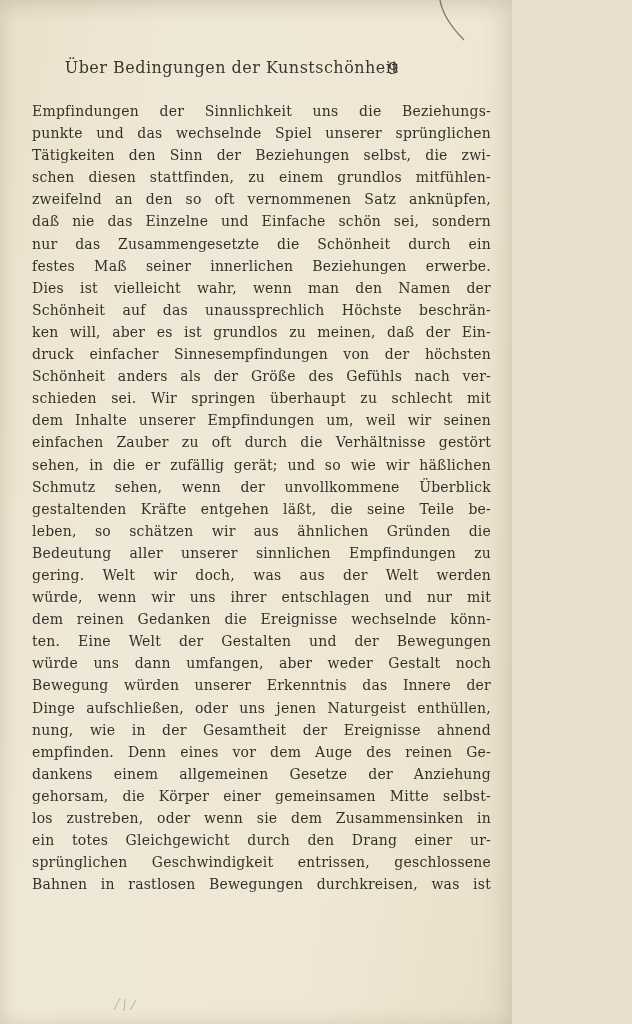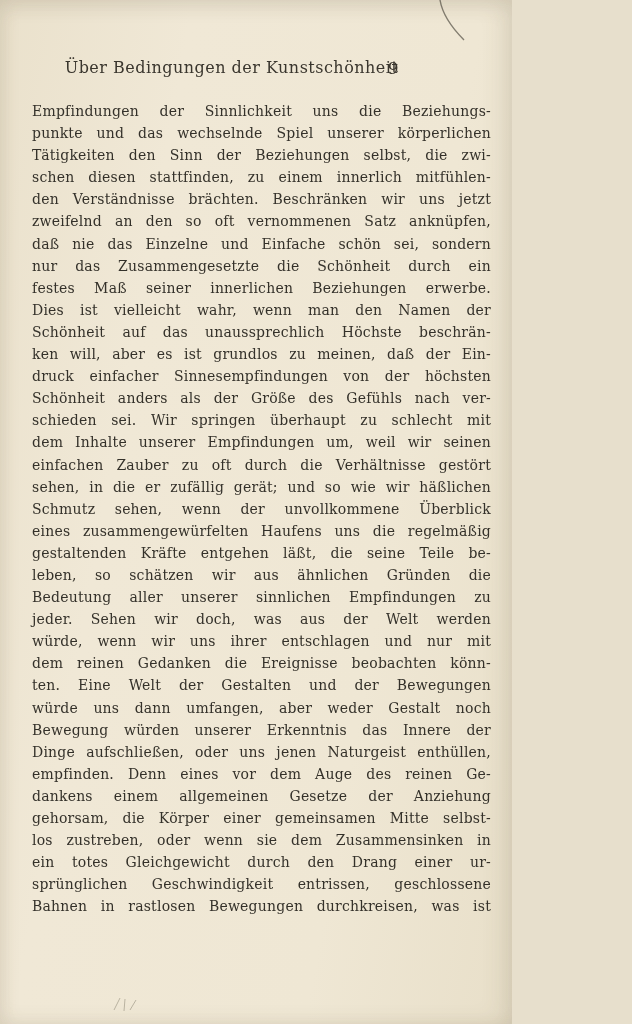--- a/index.html
+++ b/index.html
@@ -76,49 +76,48 @@
     <path d="M6,0 C8,12 16,26 30,40" stroke="#4a463c" stroke-width="1.4" fill="none"></path>
   </svg>
 
   <div class="header">
     <span class="running-title">Über Bedingungen der Kunstschönheit</span>
     <span class="page-number">9</span>
   </div>
 
   <div class="body-text">
       <div class="line">Empfindungen der Sinnlichkeit uns die Beziehungs-</div>
-      <div class="line">punkte und das wechselnde Spiel unserer körperlichen</div>
+      <div class="line">punkte und das wechselnde Spiel unserer sprünglichen</div>
       <div class="line">Tätigkeiten den Sinn der Beziehungen selbst, die zwi-</div>
-      <div class="line">schen diesen stattfinden, zu einem innerlich mitfühlen-</div>
-      <div class="line">den Verständnisse brächten.  Beschränken wir uns jetzt</div>
+      <div class="line">schen diesen stattfinden, zu einem grundlos mitfühlen-</div>
       <div class="line">zweifelnd an den so oft vernommenen Satz anknüpfen,</div>
       <div class="line">daß nie das Einzelne und Einfache schön sei, sondern</div>
       <div class="line">nur das Zusammengesetzte die Schönheit durch ein</div>
       <div class="line">festes Maß seiner innerlichen Beziehungen erwerbe.</div>
       <div class="line">Dies ist vielleicht wahr, wenn man den Namen der</div>
       <div class="line">Schönheit auf das unaussprechlich Höchste beschrän-</div>
       <div class="line">ken will, aber es ist grundlos zu meinen, daß der Ein-</div>
       <div class="line">druck einfacher Sinnesempfindungen von der höchsten</div>
       <div class="line">Schönheit anders als der Größe des Gefühls nach ver-</div>
       <div class="line">schieden sei.  Wir springen überhaupt zu schlecht mit</div>
       <div class="line">dem Inhalte unserer Empfindungen um, weil wir seinen</div>
       <div class="line">einfachen Zauber zu oft durch die Verhältnisse gestört</div>
       <div class="line">sehen, in die er zufällig gerät; und so wie wir häßlichen</div>
       <div class="line">Schmutz sehen, wenn der unvollkommene Überblick</div>
-      <div class="line">eines zusammengewürfelten Haufens uns die regelmäßig</div>
       <div class="line">gestaltenden Kräfte entgehen läßt, die seine Teile be-</div>
       <div class="line">leben, so schätzen wir aus ähnlichen Gründen die</div>
       <div class="line">Bedeutung aller unserer sinnlichen Empfindungen zu</div>
-      <div class="line">jeder.  Sehen wir doch, was aus der Welt werden</div>
+      <div class="line">gering.  Welt wir doch, was aus der Welt werden</div>
       <div class="line">würde, wenn wir uns ihrer entschlagen und nur mit</div>
-      <div class="line">dem reinen Gedanken die Ereignisse beobachten könn-</div>
+      <div class="line">dem reinen Gedanken die Ereignisse wechselnde könn-</div>
       <div class="line">ten.  Eine Welt der Gestalten und der Bewegungen</div>
       <div class="line">würde uns dann umfangen, aber weder Gestalt noch</div>
       <div class="line">Bewegung würden unserer Erkenntnis das Innere der</div>
       <div class="line">Dinge aufschließen, oder uns jenen Naturgeist enthüllen,</div>
+      <div class="line">nung, wie in der Gesamtheit der Ereignisse ahnend</div>
       <div class="line">empfinden.  Denn eines vor dem Auge des reinen Ge-</div>
       <div class="line">dankens einem allgemeinen Gesetze der Anziehung</div>
       <div class="line">gehorsam, die Körper einer gemeinsamen Mitte selbst-</div>
       <div class="line">los zustreben, oder wenn sie dem Zusammensinken in</div>
       <div class="line">ein totes Gleichgewicht durch den Drang einer ur-</div>
       <div class="line">sprünglichen Geschwindigkeit entrissen, geschlossene</div>
       <div class="line">Bahnen in rastlosen Bewegungen durchkreisen, was ist</div>
     </div>
 
   <svg class="stray-mark-bottom" width="26" height="16" viewBox="0 0 26 16">

